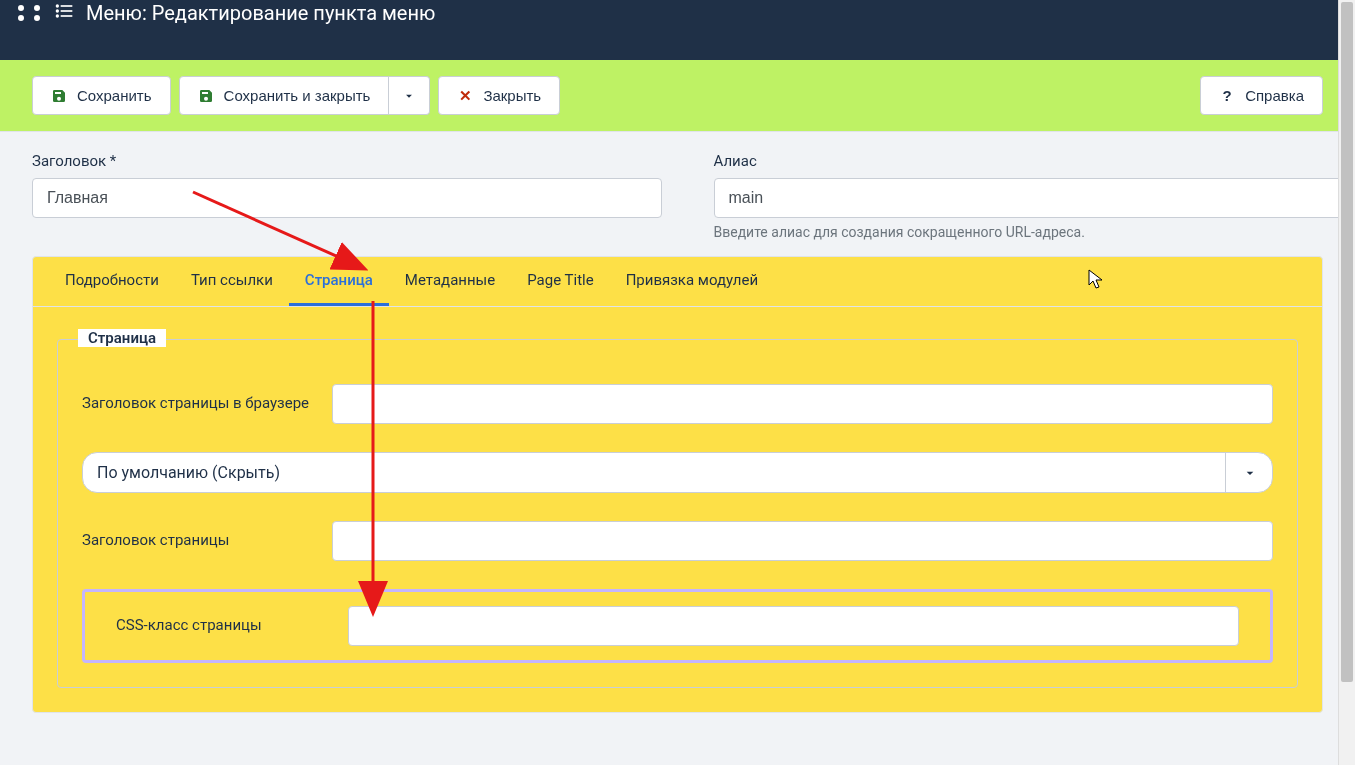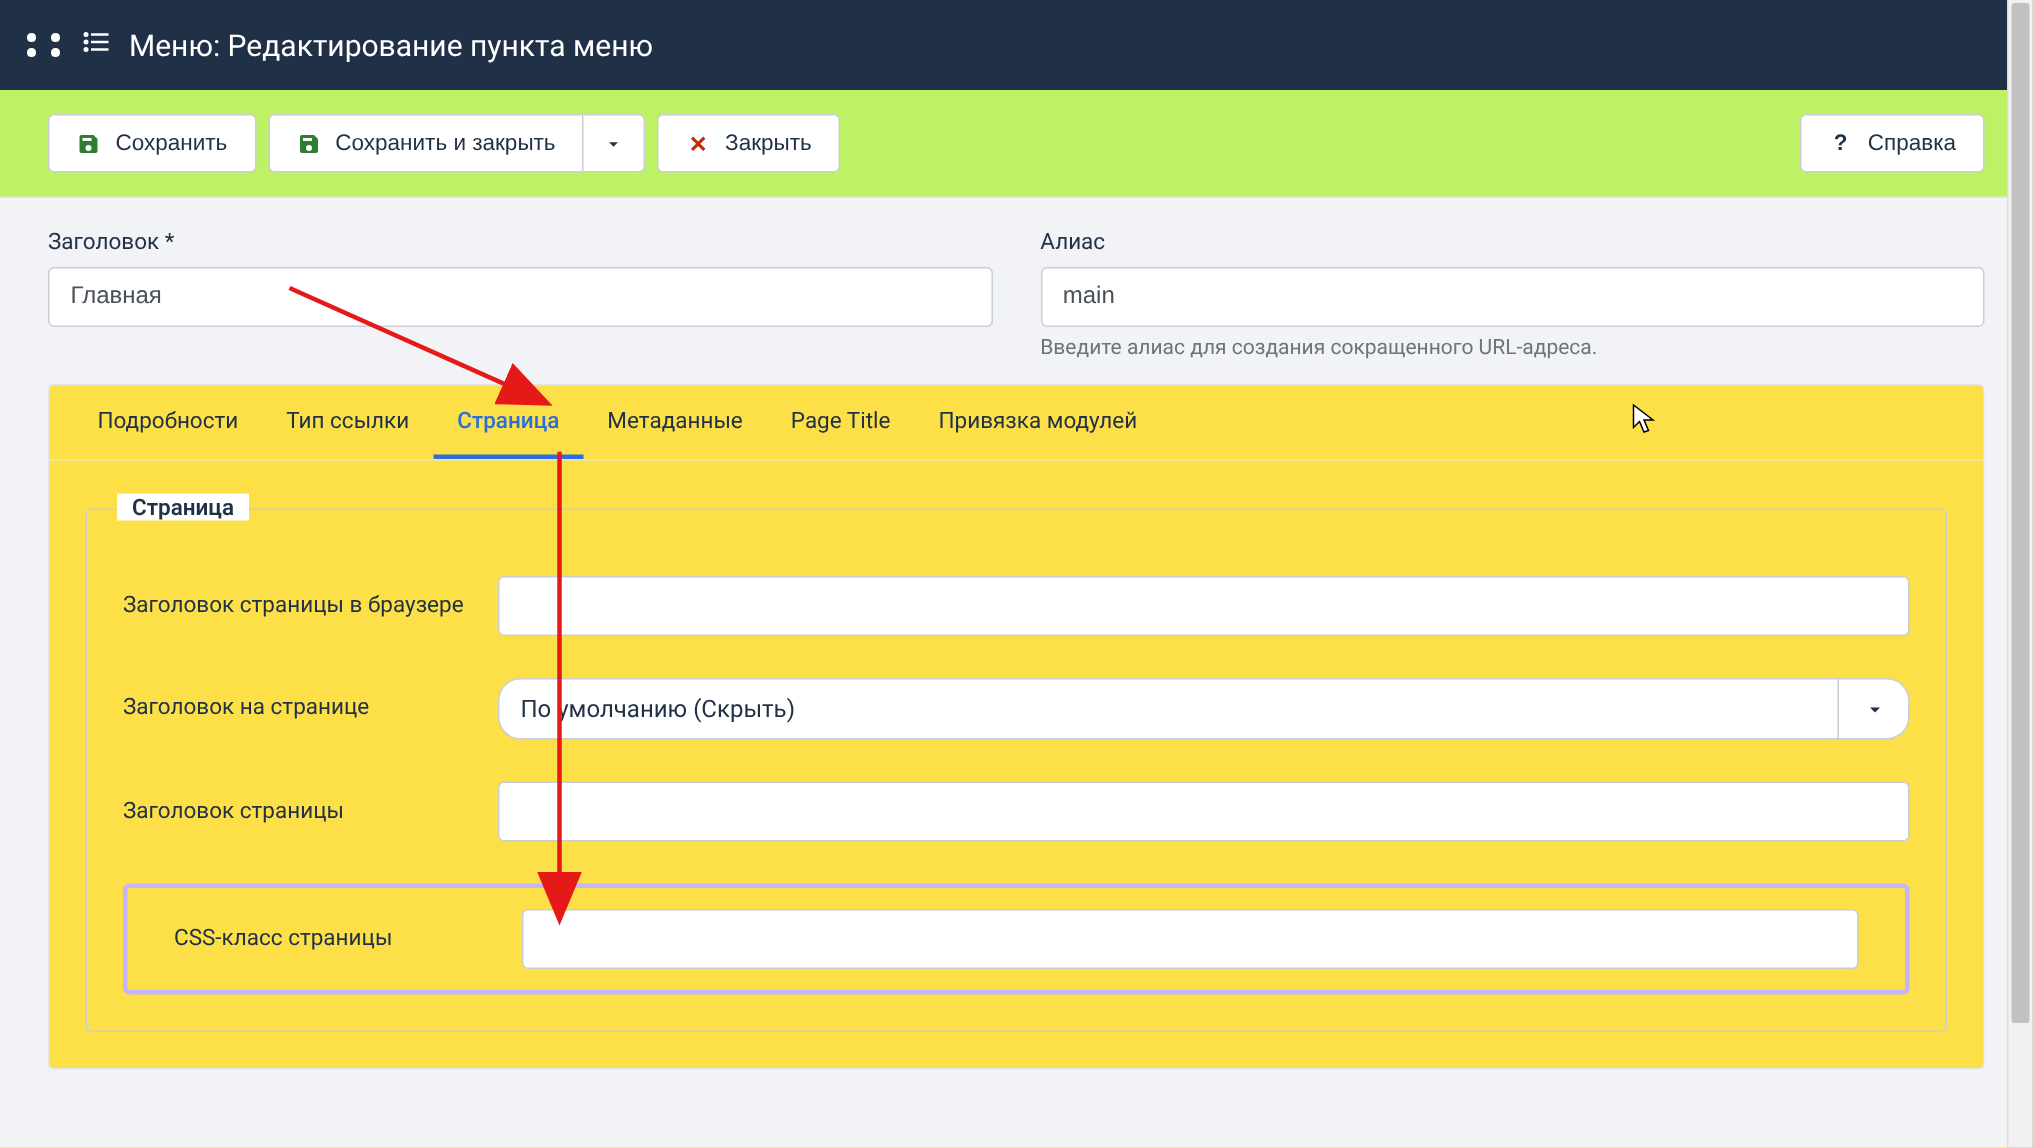--- a/index.html
+++ b/index.html
@@ -1,18 +1,18 @@
 <!DOCTYPE html>
 <html><head>
   <meta charset="utf-8">
   <style>
     * { box-sizing: border-box; margin: 0; padding: 0; }
     body { font-family: -apple-system, BlinkMacSystemFont, "Segoe UI", Roboto, sans-serif; background: #f1f3f6; color: #1F3047; font-size: 15px; }
     
-    .top-bar { background: #1F3047; height: 60px; display: flex; padding: 0 16px; color: #fff; }
+    .top-bar { background: #1F3047; height: 60px; display: flex; padding: 0 16px; color: #fff; flex-direction: column; }
     .top-bar-left { display: flex; align-items: center; gap: 12px; }
     .joomla-logo { width: 26px; height: 26px; display: flex; align-items: center; justify-content: center; }
     .menu-icon { font-size: 20px; }
     .page-title { font-size: 20px; font-weight: 400; }
     .top-bar-right { margin-left: auto; display: flex; align-items: center; gap: 14px; }
     .version { color: #A6B4C9; font-size: 14px; display: flex; align-items: center; gap: 4px; }
     .user-pill { background: #132338; border-radius: 20px; padding: 4px 14px 4px 6px; display: flex; align-items: center; gap: 6px; color: #A6B4C9; }
     .user-pill-icon { background: #fff; color: #1F3047; width: 28px; height: 28px; border-radius: 50%; display: flex; align-items: center; justify-content: center; font-size: 14px; }
     .user-blur { width: 50px; height: 14px; background: #6a7a90; border-radius: 3px; filter: blur(2px); }
     
@@ -22,21 +22,21 @@
     .btn-group .btn:first-child { border-radius: 4px 0 0 4px; }
     .btn-group .btn:last-child { border-radius: 0 4px 4px 0; border-left: none; padding: 10px 12px; }
     .btn-right { margin-left: auto; }
     .icon { width: 16px; height: 16px; display: inline-flex; align-items: center; justify-content: center; }
     .icon-save { color: #2F7D32; }
     .icon-close { color: #C02B0A; font-weight: bold; }
     .icon-help { color: #1F3047; font-weight: bold; }
     .icon-chevron { color: #1F3047; }
     
     .form-area { padding: 20px 32px; }
-    .title-row { display: flex; gap: 32px; }
+    .title-row { display: flex; gap: 52px; }
     .title-col { flex: 1; }
     .title-col.half { flex: 0 0 calc(50% - 16px); }
     .label { display: block; margin-bottom: 8px; color: #1F3047; font-size: 15px; }
     .input { width: 100%; padding: 10px 14px; border: 1px solid #c9ced6; border-radius: 4px; font-size: 16px; color: #495057; background: #fff; }
     .hint { color: #6c757d; font-size: 14px; margin-top: 6px; }
     
     .tabs-wrap { background: #fde047; border: 1px solid #e0e4ea; border-radius: 4px; margin-top: 16px; position: relative; }
     .tabs { display: flex; border-bottom: 1px solid #e0e4ea; padding: 0 16px; }
     .tab { padding: 14px 16px; color: #1F3047; cursor: pointer; border-bottom: 3px solid transparent; font-size: 15px; }
     .tab.active { border-bottom-color: #2a6fdb; color: #2a6fdb; font-weight: 500; }
@@ -152,21 +152,20 @@
         <div class="legend">Страница</div>
 
         <div class="form-row">
           <div class="form-label">Заголовок страницы в браузере</div>
           <div class="form-control">
             <input class="input" value="" style="">
           </div>
         </div>
 
         <div class="form-row">
-          <div class="form-label">Заголовок на странице</div>
           <div class="form-control">
             <div class="select-wrap">
               <div class="select">По умолчанию (Скрыть)</div>
               <span class="select-arrow">
                 <svg viewBox="0 0 24 24" width="16" height="16" fill="#1F3047">
                     <path d="M7 10l5 5 5-5z"></path>
                   </svg>
               </span>
             </div>
           </div>

